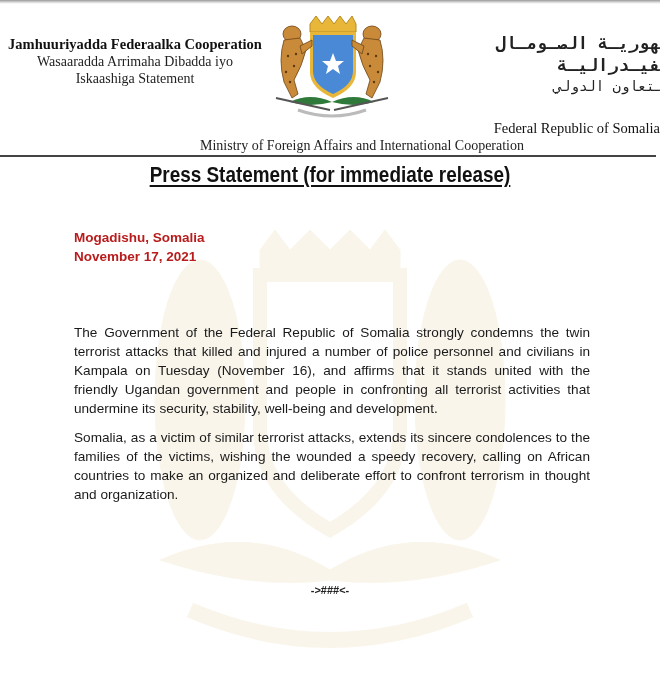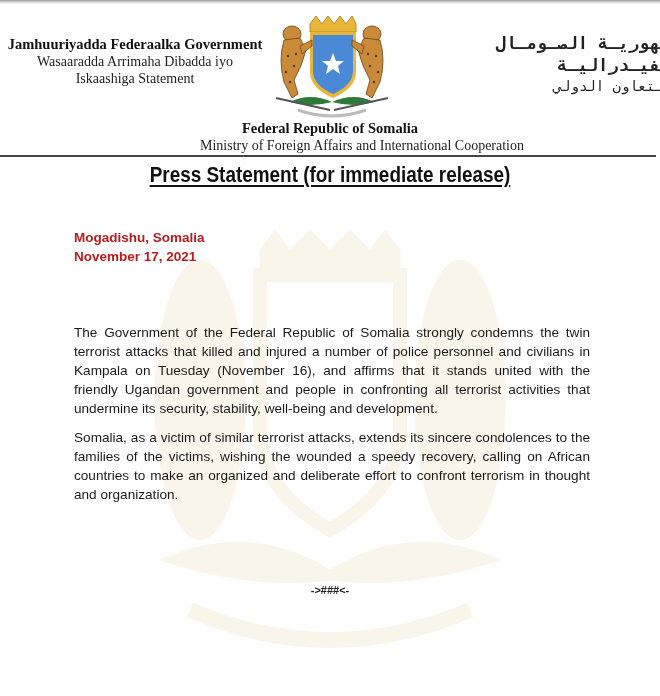--- a/index.html
+++ b/index.html
@@ -21,22 +21,22 @@
   }
   .header-left .bold { font-weight: bold; font-size: 14.5px; color: #111; }
   .header-right {
     position: absolute; left: 400px; top: 34px; width: 280px; text-align: right;
     font-family: Liberation Mono, monospace; color: #222; direction: rtl;
   }
   .header-right .ar1 { font-size: 17px; line-height: 22px; letter-spacing: 1px; font-weight: bold; }
   .header-right .ar2 { font-size: 14px; line-height: 18px; }
   .emblem { position: absolute; left: 270px; top: 10px; width: 124px; height: 108px; }
   .republic {
-    position: absolute; left: 0; width: 660px; top: 120px; text-align: center;
-    font-family: "Liberation Serif", serif; font-weight: bold; font-size: 14.5px; color: #111;
+    position: absolute; left: 0; width: 660px; top: 120px; text-align: right;
+    font-family: "Liberation Serif", serif; font-weight: normal; font-size: 14.5px; color: #111;
   }
   .ministry {
     position: absolute; left: 0; width: 660px; top: 138px; text-align: center;
     font-family: "Liberation Serif", serif; font-size: 14px; color: #222; margin-left: 32px;
   }
   .rule {
     position: absolute; left: 0; top: 155px; width: 656px; height: 1.5px; background: #444;
   }
   .press-title {
     position: absolute; left: 0; width: 660px; top: 162px; text-align: center;
@@ -71,21 +71,21 @@
     <path d="M110 20 L125 0 L140 20 L160 0 L180 20 L200 0 L220 20 L235 0 L250 20 L250 40 L110 40 Z"></path>
     <path d="M110 45 L250 45 L250 200 Q250 260 180 300 Q110 260 110 200 Z" fill="none" stroke-width="14"></path>
     <ellipse cx="50" cy="170" rx="45" ry="140"></ellipse>
     <ellipse cx="310" cy="170" rx="45" ry="140"></ellipse>
     <path d="M10 330 Q100 290 180 340 Q260 290 350 330 Q260 360 180 350 Q100 360 10 330 Z"></path>
     <path d="M40 380 Q180 440 320 380" fill="none" stroke-width="16"></path>
   </g>
 </svg>
 
 <div class="header-left">
-  <div class="bold">Jamhuuriyadda Federaalka Government</div>
+  <div class="bold">Jamhuuriyadda Federaalka Cooperation</div>
   <div>Wasaaradda Arrimaha Dibadda iyo</div>
   <div>Iskaashiga Statement</div>
 </div>
 
 <svg class="emblem" viewBox="0 0 124 108">
 
   <path d="M40 14 L46 6 L52 14 L58 6 L64 14 L70 6 L76 14 L82 6 L86 14 L86 22 L40 22 Z" fill="#e8b73a" stroke="#b98a1e" stroke-width="1"></path>
 
   <path d="M40 22 L86 22 L86 62 Q86 78 63 88 Q40 78 40 62 Z" fill="#e8b73a"></path>
   <path d="M43 25 L83 25 L83 61 Q83 75 63 84 Q43 75 43 61 Z" fill="#4a89d6"></path>

